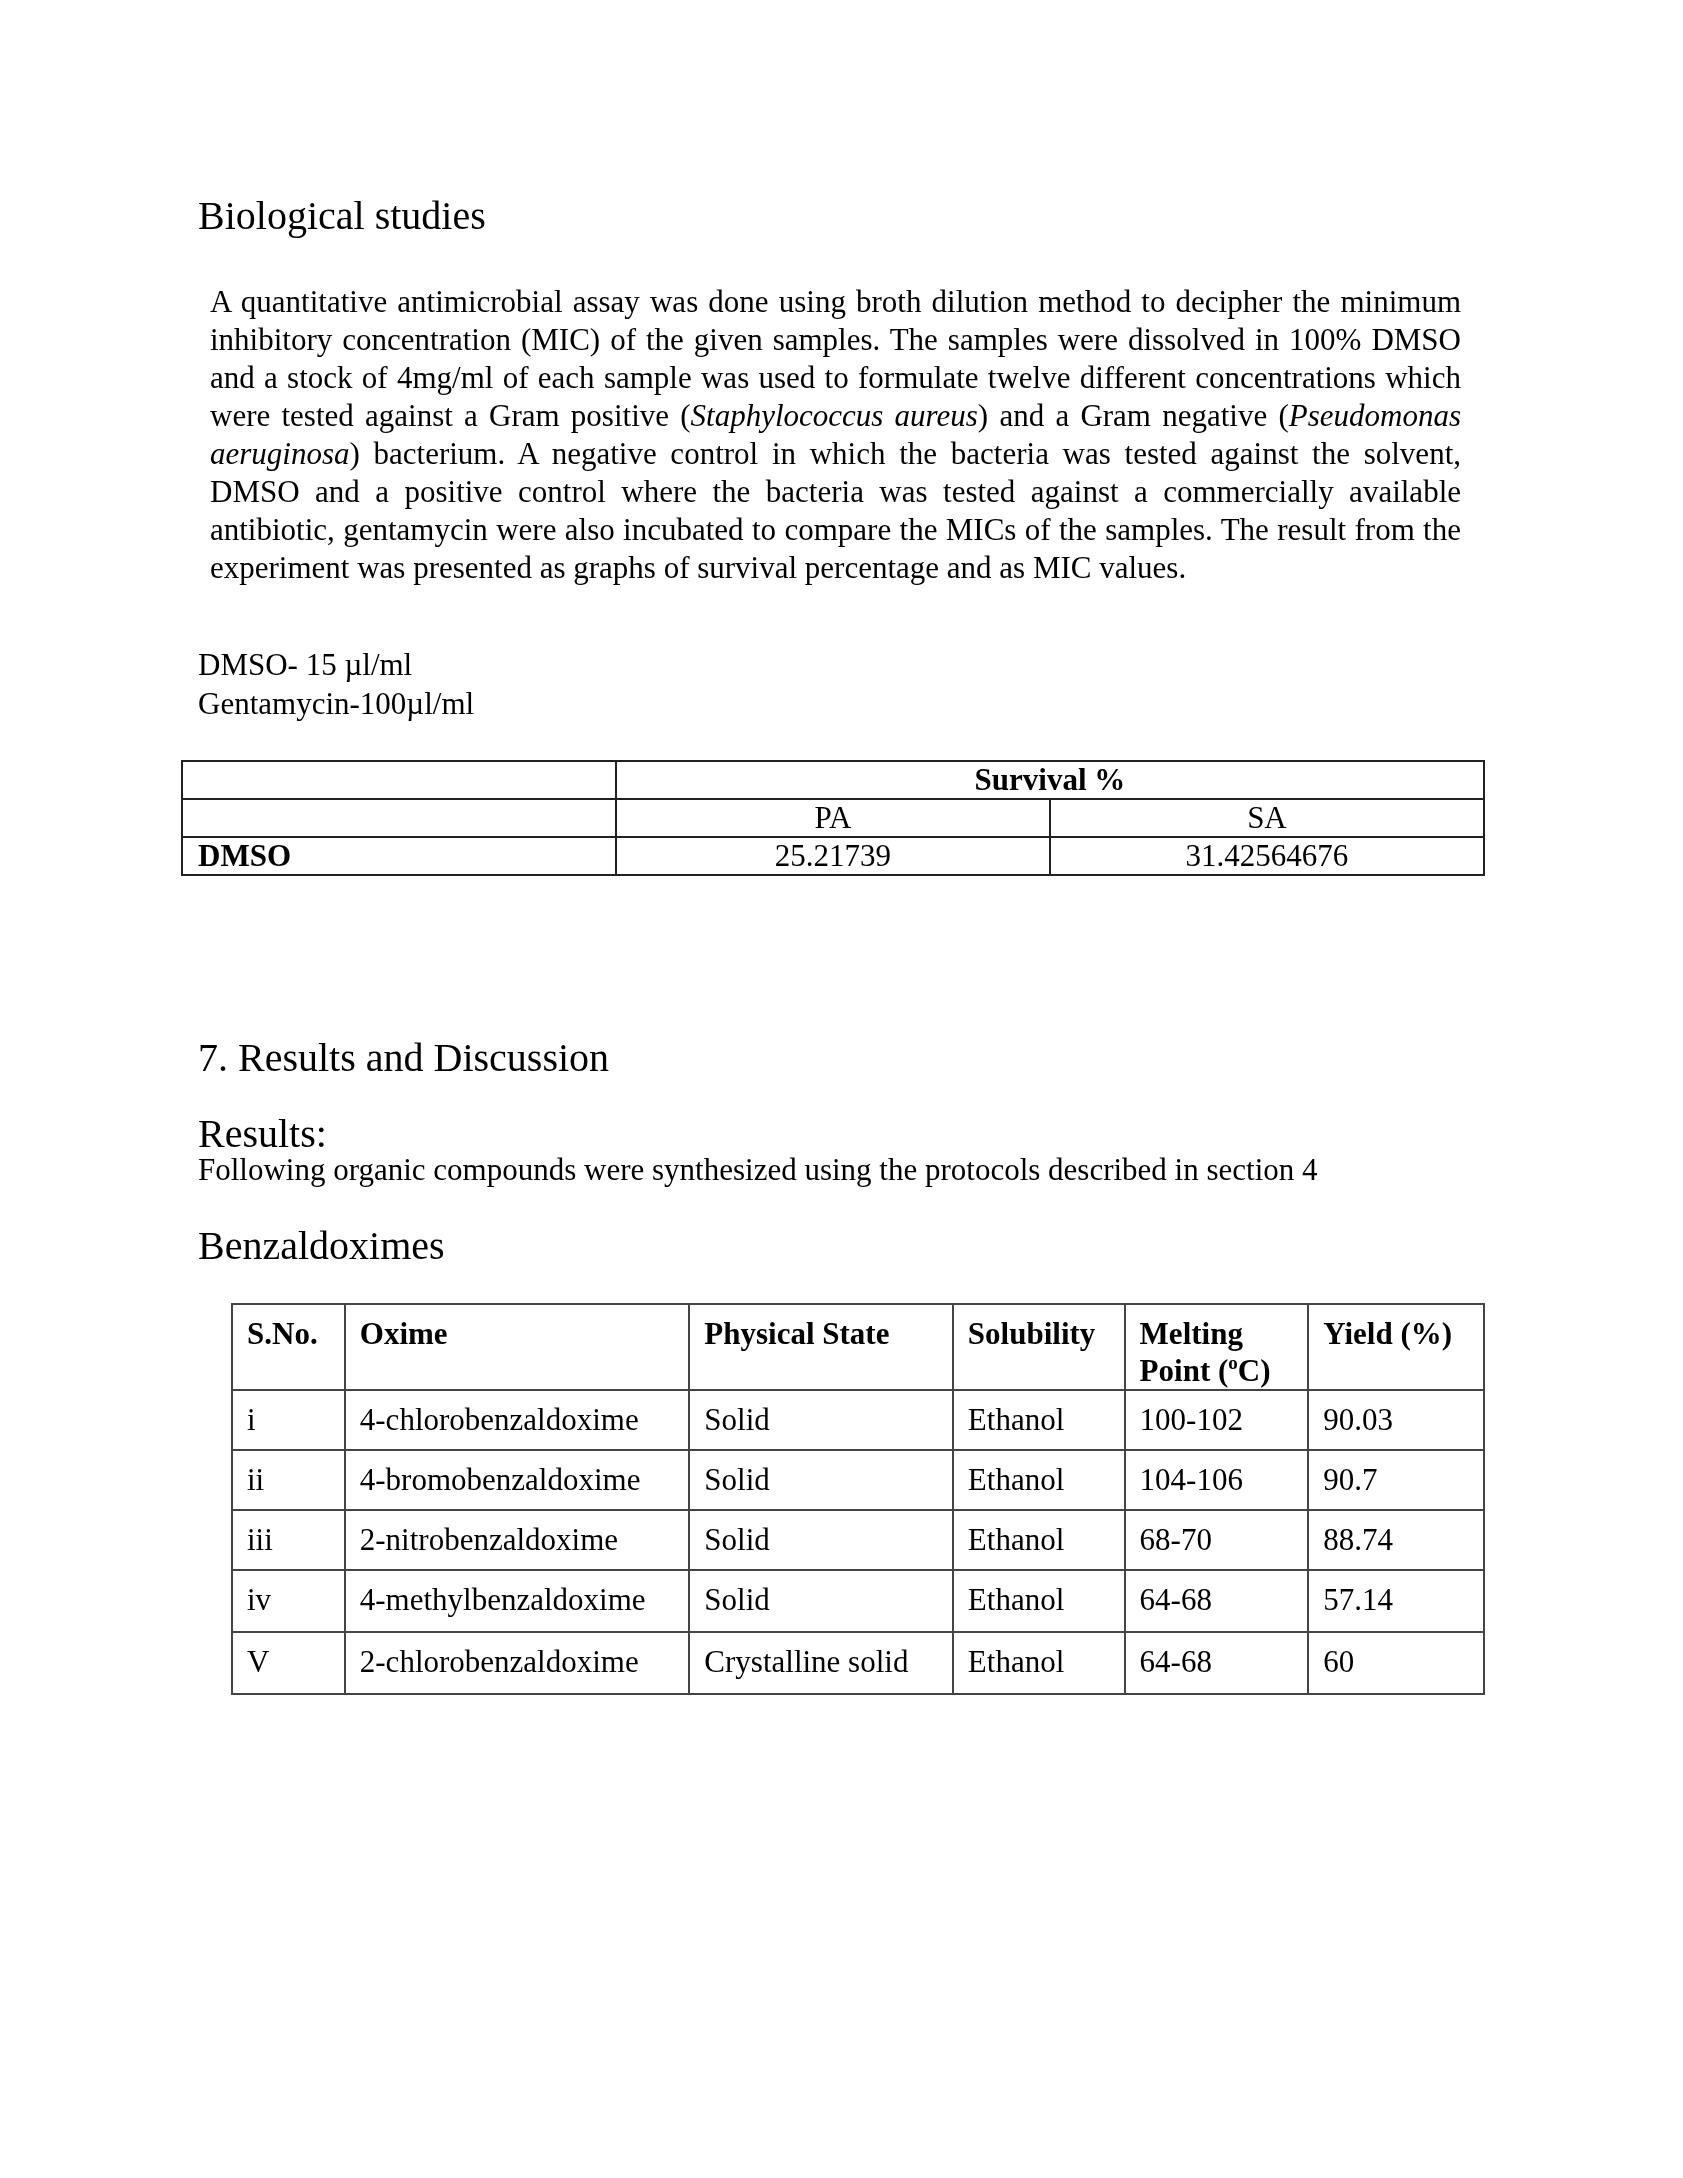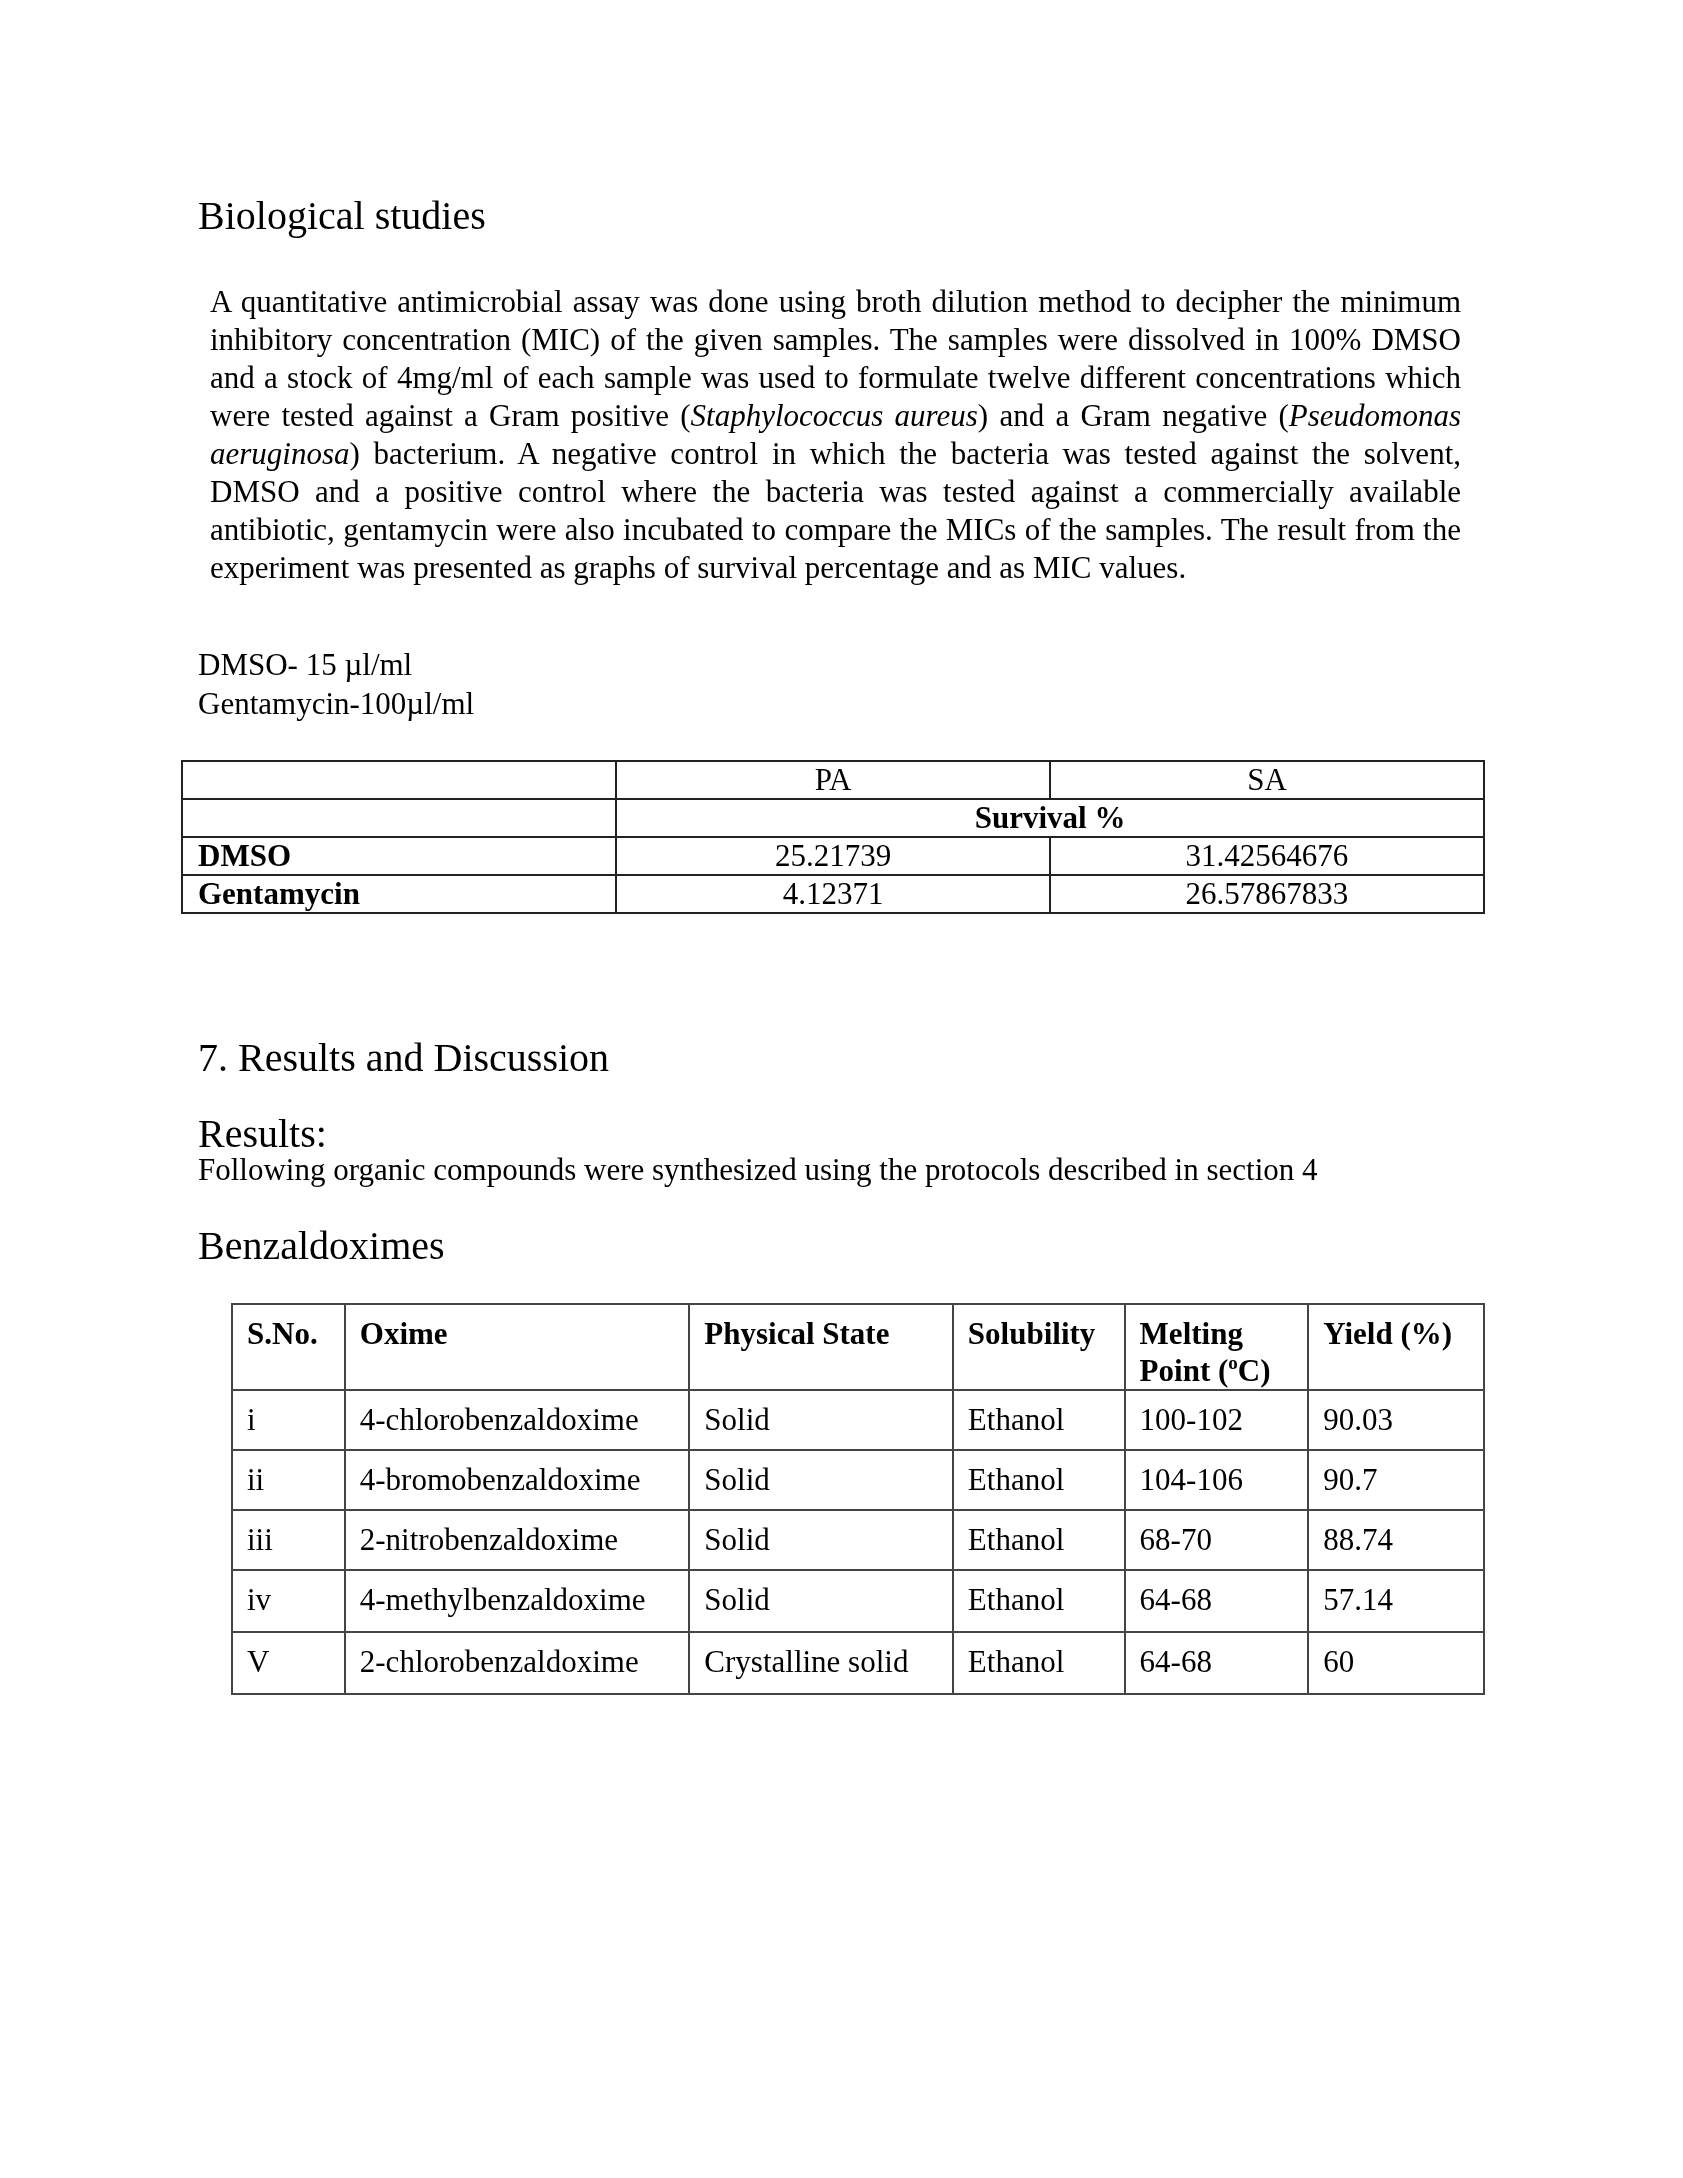--- a/index.html
+++ b/index.html
@@ -100,36 +100,31 @@
 
 <table class="survival">
   <colgroup>
       <col class="c1">
       <col class="c2">
       <col class="c3">
     </colgroup>
   <tbody>
       <tr>
     <td></td>
-    <td class="c">PA</td>
-    <td class="c">SA</td>
+    <td class="c label" colspan="2">Survival %</td>
   </tr>
   <tr>
     <td></td>
-    <td class="c label" colspan="2">Survival %</td>
+    <td class="c">PA</td>
+    <td class="c">SA</td>
   </tr>
   <tr>
     <td class="label">DMSO</td>
     <td class="c">25.21739</td>
     <td class="c">31.42564676</td>
-  </tr>
-  <tr>
-    <td class="label">Gentamycin</td>
-    <td class="c">4.12371</td>
-    <td class="c">26.57867833</td>
   </tr>
 </tbody>
   </table>
 
 <div class="abs heading" style="left:198px; top:1039px;">7. Results and Discussion</div>
 <div class="abs heading" style="left:198px; top:1115px;">Results:</div>
 <div class="abs line" style="left:198px; top:1151px;">Following organic compounds were synthesized using the protocols described in section 4</div>
 <div class="abs heading" style="left:198px; top:1227px;">Benzaldoximes</div>
 
 <table class="oximes">

